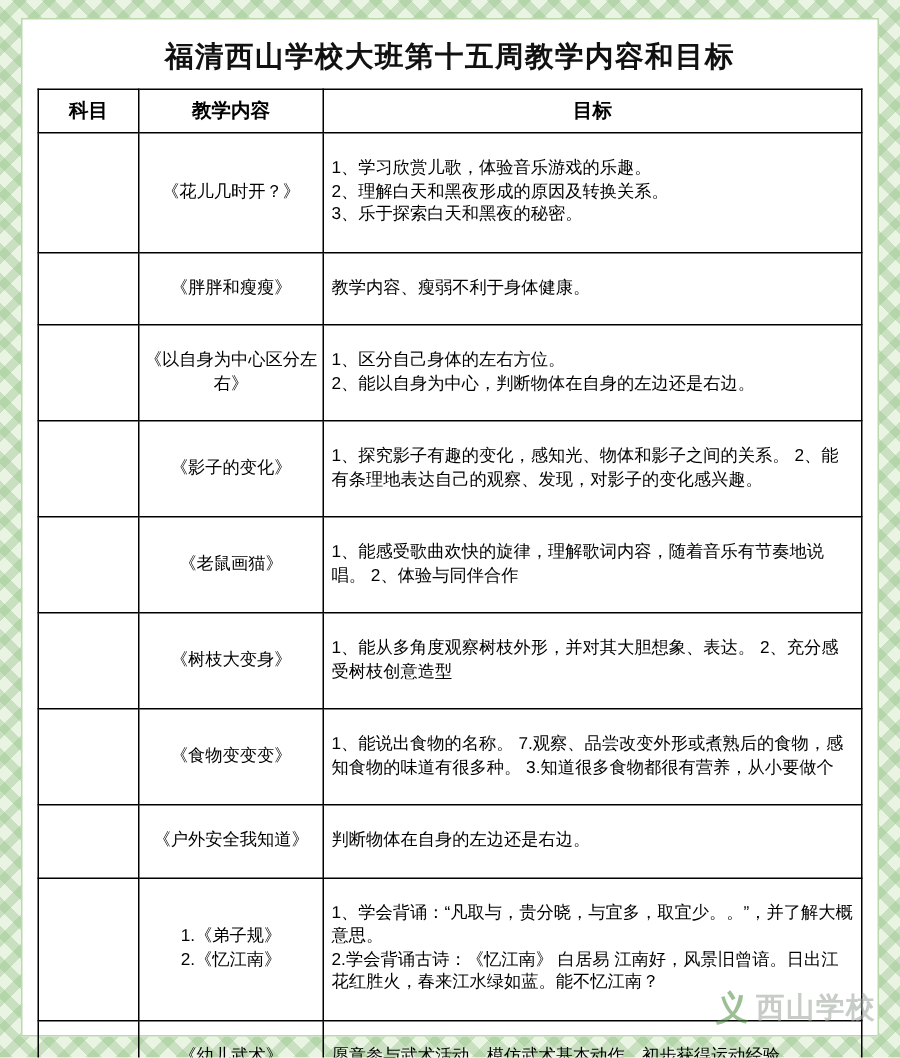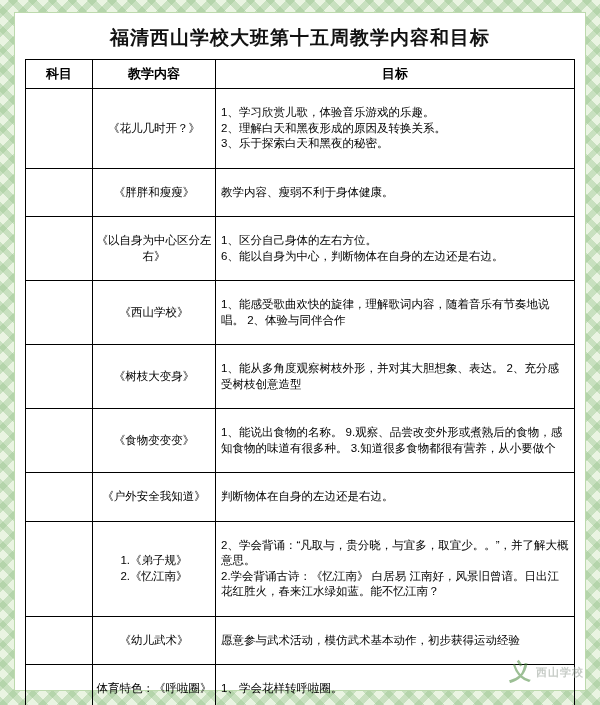--- a/index.html
+++ b/index.html
@@ -104,21 +104,21 @@
     opacity: 0.55;
     pointer-events: none;
   }
   #watermark .wm-mark {
     font-size: 22px;
     color: #4c8b3f;
     font-weight: bold;
     font-family: "Liberation Serif", serif;
   }
   #watermark .wm-text {
-    font-size: 11px;
+    font-size: 19px;
     color: #9aa39a;
     font-weight: bold;
     letter-spacing: 1px;
   }
 </style>
 </head>
 <body>
 
 <div id="page">
   <div id="inner-frame">
@@ -155,67 +155,76 @@
                 <div class="line">教学内容、瘦弱不利于身体健康。</div>
               </td>
             </tr>
             <tr>
               <td class="subject"></td>
               <td class="teaching">
                 <div class="line">《以自身为中心区分左右》</div>
               </td>
               <td class="goal">
                 <div class="line">1、区分自己身体的左右方位。</div>
-                <div class="line">6、能以自身为中心，判断物体在自身的左边还是右边。</div>
-              </td>
-            </tr>
-            <tr>
-              <td class="subject"></td>
-              <td class="teaching">
-                <div class="line">《西山学校》</div>
+                <div class="line">2、能以自身为中心，判断物体在自身的左边还是右边。</div>
+              </td>
+            </tr>
+            <tr>
+              <td class="subject"></td>
+              <td class="teaching">
+                <div class="line">《影子的变化》</div>
+              </td>
+              <td class="goal">
+                <div class="line">1、探究影子有趣的变化，感知光、物体和影子之间的关系。  2、能有条理地表达自己的观察、发现，对影子的变化感兴趣。</div>
+              </td>
+            </tr>
+            <tr>
+              <td class="subject"></td>
+              <td class="teaching">
+                <div class="line">《老鼠画猫》</div>
               </td>
               <td class="goal">
                 <div class="line">1、能感受歌曲欢快的旋律，理解歌词内容，随着音乐有节奏地说唱。  2、体验与同伴合作</div>
               </td>
             </tr>
             <tr>
               <td class="subject"></td>
               <td class="teaching">
                 <div class="line">《树枝大变身》</div>
               </td>
               <td class="goal">
                 <div class="line">1、能从多角度观察树枝外形，并对其大胆想象、表达。 2、充分感受树枝创意造型</div>
               </td>
             </tr>
             <tr>
               <td class="subject small"></td>
               <td class="teaching">
                 <div class="line">《食物变变变》</div>
               </td>
               <td class="goal">
-                <div class="line">1、能说出食物的名称。 9.观察、品尝改变外形或煮熟后的食物，感知食物的味道有很多种。  3.知道很多食物都很有营养，从小要做个</div>
+                <div class="line">1、能说出食物的名称。 7.观察、品尝改变外形或煮熟后的食物，感知食物的味道有很多种。  3.知道很多食物都很有营养，从小要做个</div>
               </td>
             </tr>
             <tr>
               <td class="subject small"></td>
               <td class="teaching">
                 <div class="line">《户外安全我知道》</div>
               </td>
               <td class="goal">
                 <div class="line">判断物体在自身的左边还是右边。</div>
               </td>
             </tr>
             <tr>
               <td class="subject"></td>
               <td class="teaching">
                 <div class="line">1.《弟子规》</div>
                 <div class="line">2.《忆江南》</div>
               </td>
               <td class="goal">
-                <div class="line">2、学会背诵：“凡取与，贵分晓，与宜多，取宜少。。”，并了解大概意思。</div>
+                <div class="line">1、学会背诵：“凡取与，贵分晓，与宜多，取宜少。。”，并了解大概意思。</div>
                 <div class="line">2.学会背诵古诗：《忆江南》 白居易  江南好，风景旧曾谙。日出江花红胜火，春来江水绿如蓝。能不忆江南？</div>
               </td>
             </tr>
             <tr>
               <td class="subject small"></td>
               <td class="teaching">
                 <div class="line">《幼儿武术》</div>
               </td>
               <td class="goal">
                 <div class="line">愿意参与武术活动，模仿武术基本动作，初步获得运动经验</div>

